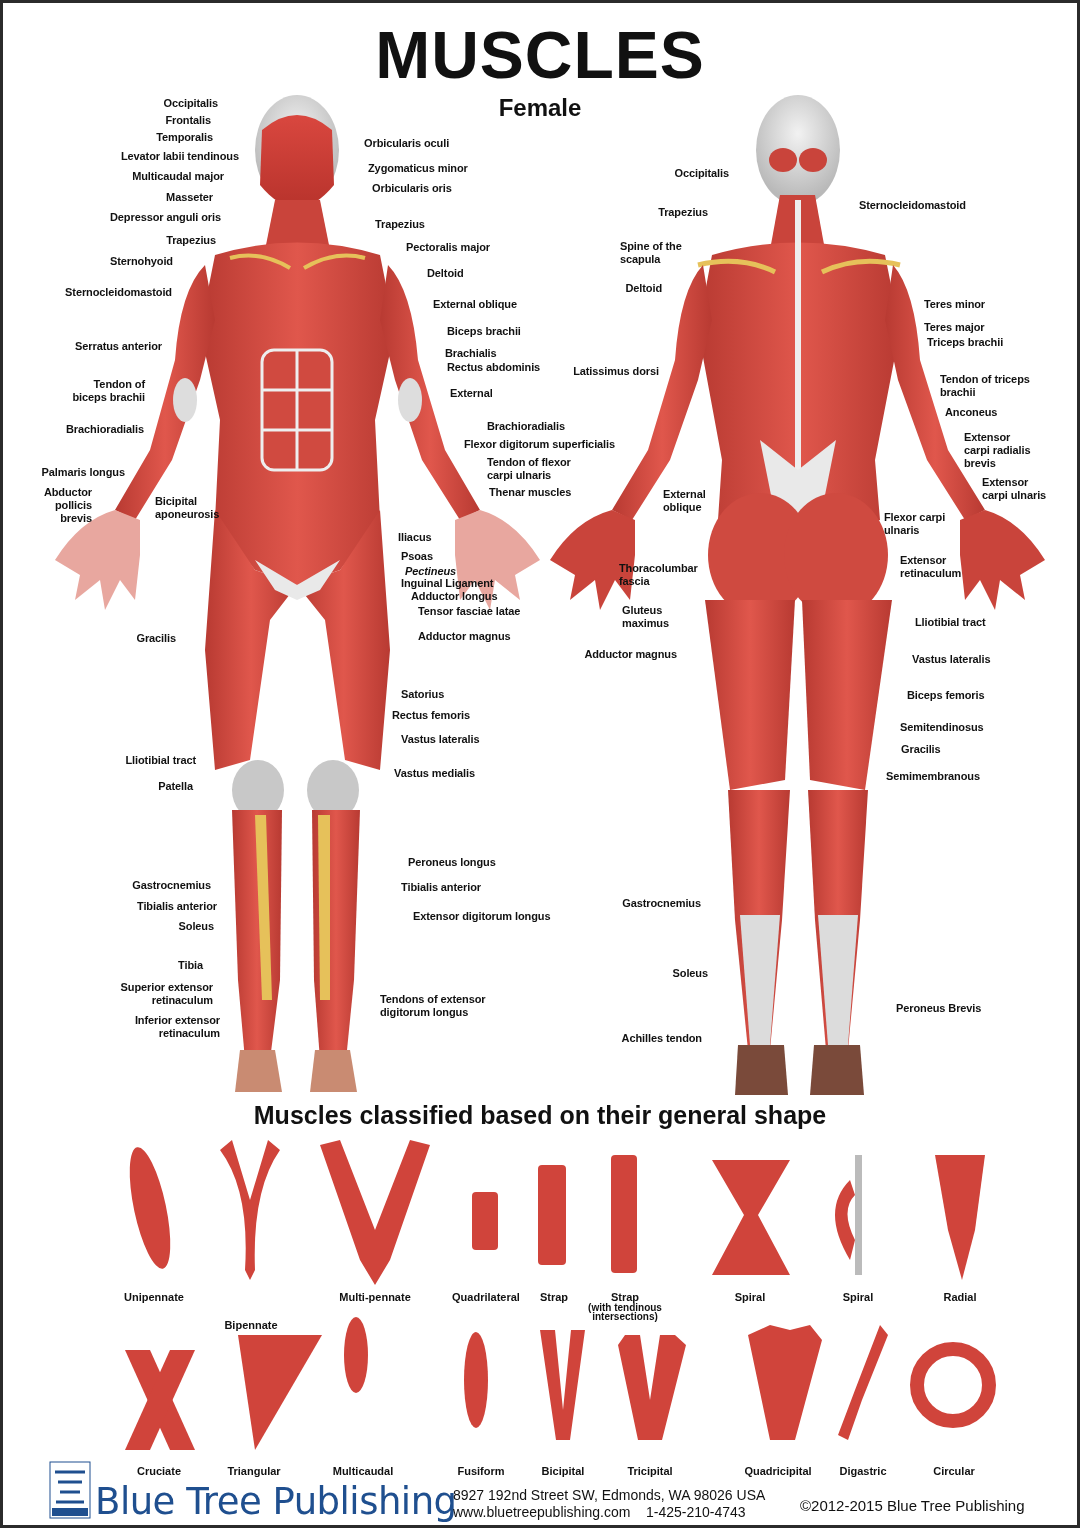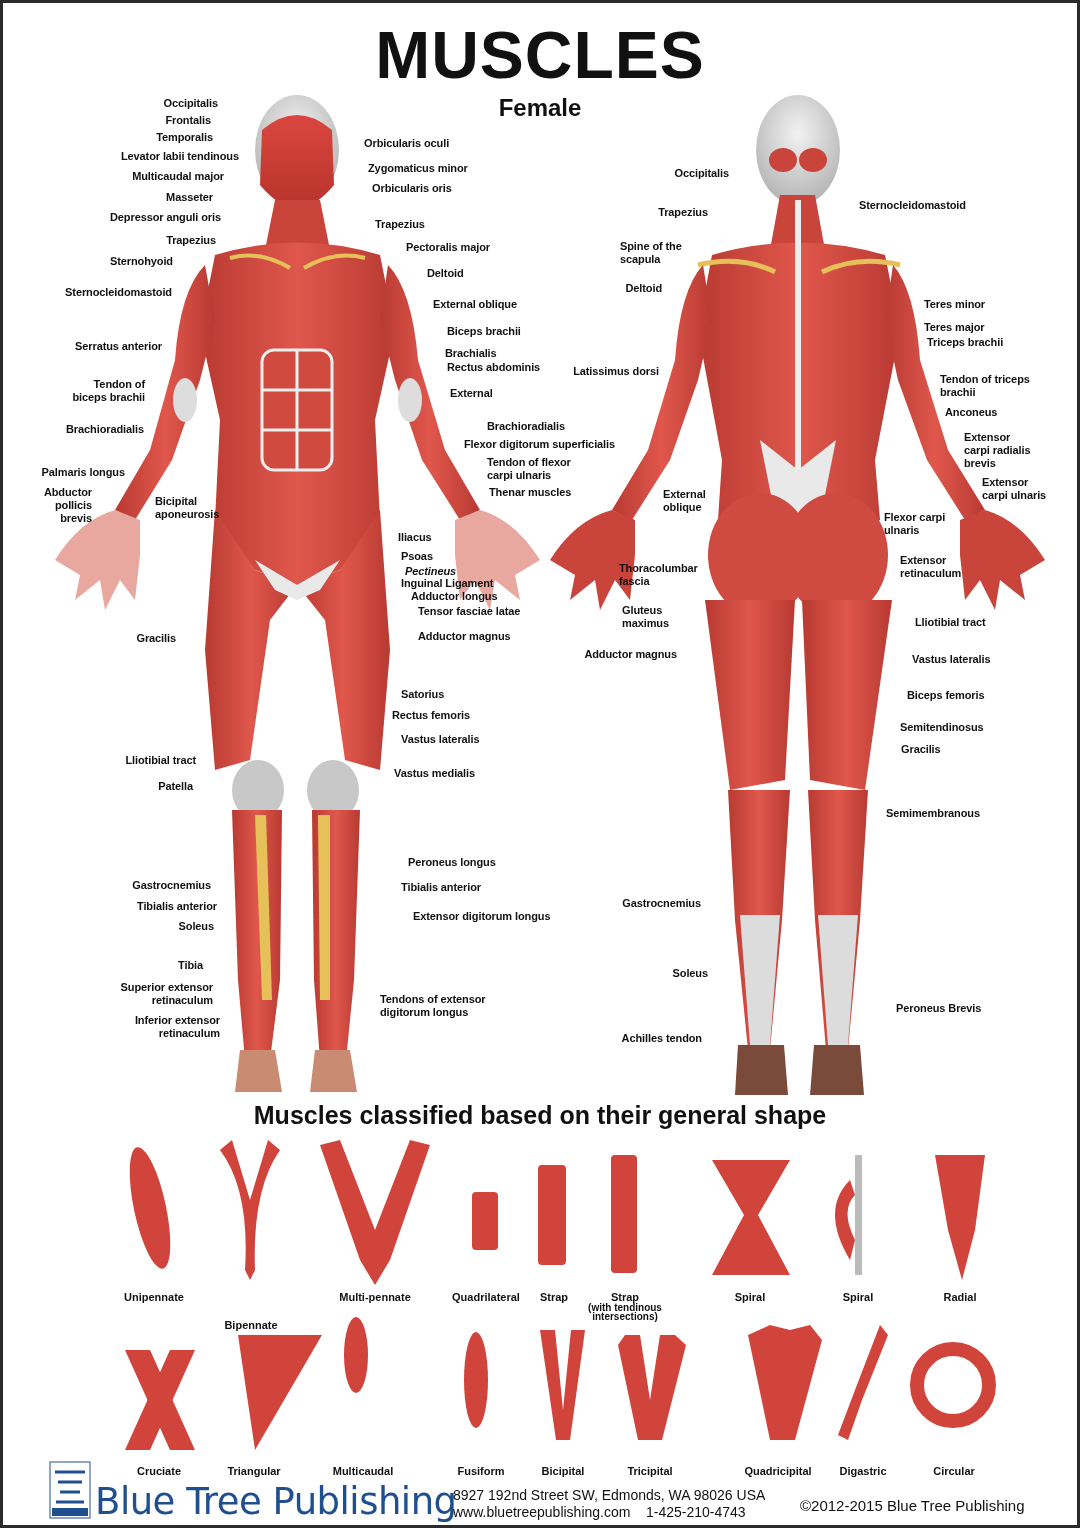--- a/index.html
+++ b/index.html
@@ -247,21 +247,21 @@
 carpi ulnaris</div>
     <div class="lbl" style="left: 884px; top: 511px;">Flexor carpi
 ulnaris</div>
     <div class="lbl" style="left: 900px; top: 554px;">Extensor
 retinaculum</div>
     <div class="lbl" style="left: 915px; top: 616px;">Lliotibial tract</div>
     <div class="lbl" style="left: 912px; top: 653px;">Vastus lateralis</div>
     <div class="lbl" style="left: 907px; top: 689px;">Biceps femoris</div>
     <div class="lbl" style="left: 900px; top: 721px;">Semitendinosus</div>
     <div class="lbl" style="left: 901px; top: 743px;">Gracilis</div>
-    <div class="lbl" style="left: 886px; top: 770px; margin-top: 37px;">Semimembranous</div>
+    <div class="lbl" style="left: 886px; top: 770px;">Semimembranous</div>
     <div class="lbl" style="left: 896px; top: 1002px;">Peroneus Brevis</div>
   </div>
 
 <div class="section-title">Muscles classified based on their general shape</div>
 <div id="shape-row1">
     <div class="shape-lbl" style="left: 99px; top: 1291px;"><span>Unipennate</span></div>
     <div class="shape-lbl" style="left: 196px; top: 1291px; margin-top: 28px;"><span>Bipennate</span></div>
     <div class="shape-lbl" style="left: 320px; top: 1291px;"><span>Multi-pennate</span></div>
     <div class="shape-lbl" style="left: 431px; top: 1291px;"><span>Quadrilateral</span></div>
     <div class="shape-lbl" style="left: 499px; top: 1291px;"><span>Strap</span></div>

